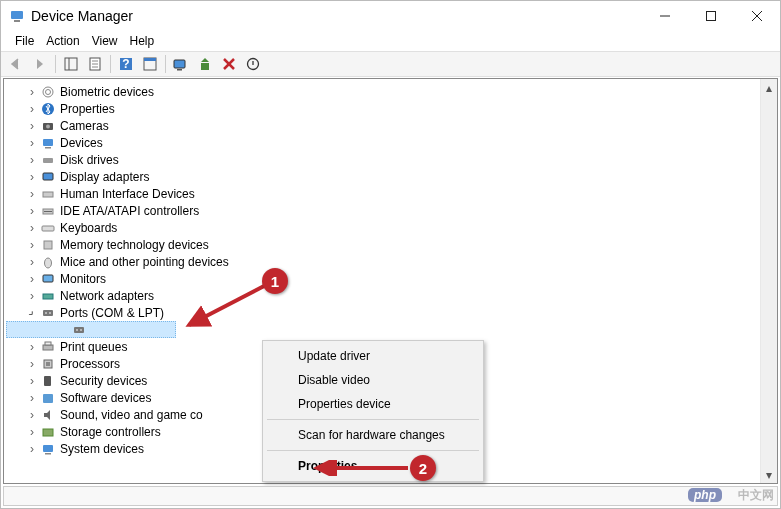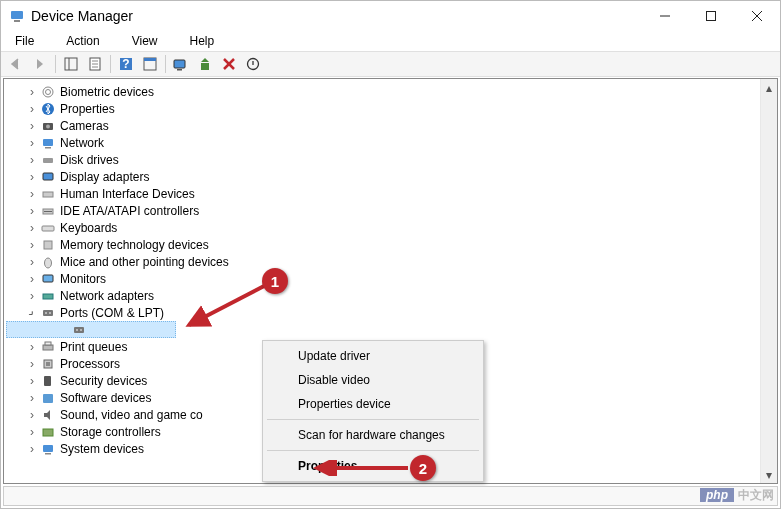--- a/index.html
+++ b/index.html
@@ -2,21 +2,21 @@
 <html><head>
 <meta charset="utf-8">
 <style>
   * { margin: 0; padding: 0; box-sizing: border-box; font-family: "Segoe UI", Tahoma, sans-serif; font-size: 12px; }
   body { background: #fff; width: 781px; height: 509px; overflow: hidden; position: relative; border:1px solid #bbb;}
   .titlebar { height: 30px; display: flex; align-items: center; padding-left: 8px; background: #fff; }
   .titlebar .app-icon { width:16px; height:16px; margin-right:6px; display:flex; align-items:center; justify-content:center;}
   .titlebar .title { flex: 1; font-size: 14px; }
   .win-btn { width: 46px; height: 30px; display:flex; align-items:center; justify-content:center; color:#222;}
   .win-btn svg{stroke:#222;}
-  .menubar { height: 20px; display:flex; align-items:center; padding-left:8px; gap:20px; background:#fff;}
+  .menubar { height: 20px; display:flex; align-items:center; padding-left:8px; gap:0; background:#fff;}
   .menubar span{ padding:2px 6px; }
   .toolbar { height: 26px; border-top:1px solid #e0e0e0; border-bottom:1px solid #e0e0e0; background:#f5f5f5; display:flex; align-items:center; padding:0 4px; gap:2px;}
   .tool { width:22px; height:22px; display:flex; align-items:center; justify-content:center; border:1px solid transparent;}
   .tool.disabled{opacity:.4;}
   .sep{width:1px;height:18px;background:#ccc;margin:0 2px;}
   .content { position:absolute; top:77px; left:2px; right:2px; bottom:24px; border:1px solid #888; background:#fff; display:flex;}
   .tree { flex:1; padding:4px 2px; overflow:hidden; position:relative;}
   .scroll-track{width:17px;background:#f0f0f0;border-left:1px solid #e8e8e8;position:relative;}
   .scroll-arrow{height:17px;display:flex;align-items:center;justify-content:center;color:#555;}
   .node { height:17px; display:flex; align-items:center; padding-left:20px; white-space:nowrap;}
@@ -25,21 +25,21 @@
   .node.child{padding-left:48px;}
   .node.selected{background:#cce8ff;border:1px dotted #7ab7e8;height:17px;}
   .ctx-menu{position:absolute; left:224px; top:339px; width:222px; background:#f2f2f2; border:1px solid #ccc; box-shadow:2px 2px 4px rgba(0,0,0,.25); padding:3px;margin-left:37px;}
   .ctx-item{height:24px;display:flex;align-items:center;padding-left:32px;}
   .ctx-item.bold{font-weight:bold;}
   .ctx-sep{height:1px;background:#d0d0d0;margin:3px 1px;}
   .status{position:absolute;left:2px;right:2px;bottom:2px;height:20px;border:1px solid #ccc;background:#f8f8f8;}
   .badge{position:absolute;width:26px;height:26px;border-radius:50%;background:#c1272d;color:#fff;font-weight:bold;font-size:15px;display:flex;align-items:center;justify-content:center;box-shadow:1px 1px 3px rgba(0,0,0,.4);z-index:5;}
   .arrow{position:absolute;z-index:4;}
   .watermark{position:absolute;right:6px;bottom:4px;font-size:12px;color:#b0b0b0;font-weight:bold;opacity:.85;z-index:10;}
-  .watermark .php{background:#6f7db0;color:#fff;border-radius:0;padding:0 6px;margin-right:4px;font-style:italic;font-weight:bold;}
+  .watermark .php{background:#6f7db0;color:#fff;border-radius:5px;padding:0 6px;margin-right:16px;font-style:italic;font-weight:bold;}
 </style>
 </head>
 <body>
 
 <div class="titlebar">
   <span class="app-icon">
     <svg width="16" height="16" viewBox="0 0 16 16">
         <rect x="2" y="3" width="12" height="8" fill="#4a90d9" rx="1"></rect>
         <rect x="5" y="12" width="6" height="2" fill="#888"></rect>
       </svg>
@@ -170,21 +170,21 @@
         <span class="label">Cameras</span>
       </div>
     <div class="node">
         <span class="expander">›</span>
         <span class="dev-icon">
           <svg width="14" height="14">
             <rect x="2" y="3" width="10" height="7" fill="#4a90d9" rx="1"></rect>
             <rect x="4" y="11" width="6" height="1.5" fill="#888"></rect>
           </svg>
         </span>
-        <span class="label">Network</span>
+        <span class="label">Devices</span>
       </div>
     <div class="node">
         <span class="expander">›</span>
         <span class="dev-icon">
           <svg width="14" height="14">
             <rect x="2" y="5" width="10" height="5" fill="#999" rx="1"></rect>
           </svg>
         </span>
         <span class="label">Disk drives</span>
       </div>

